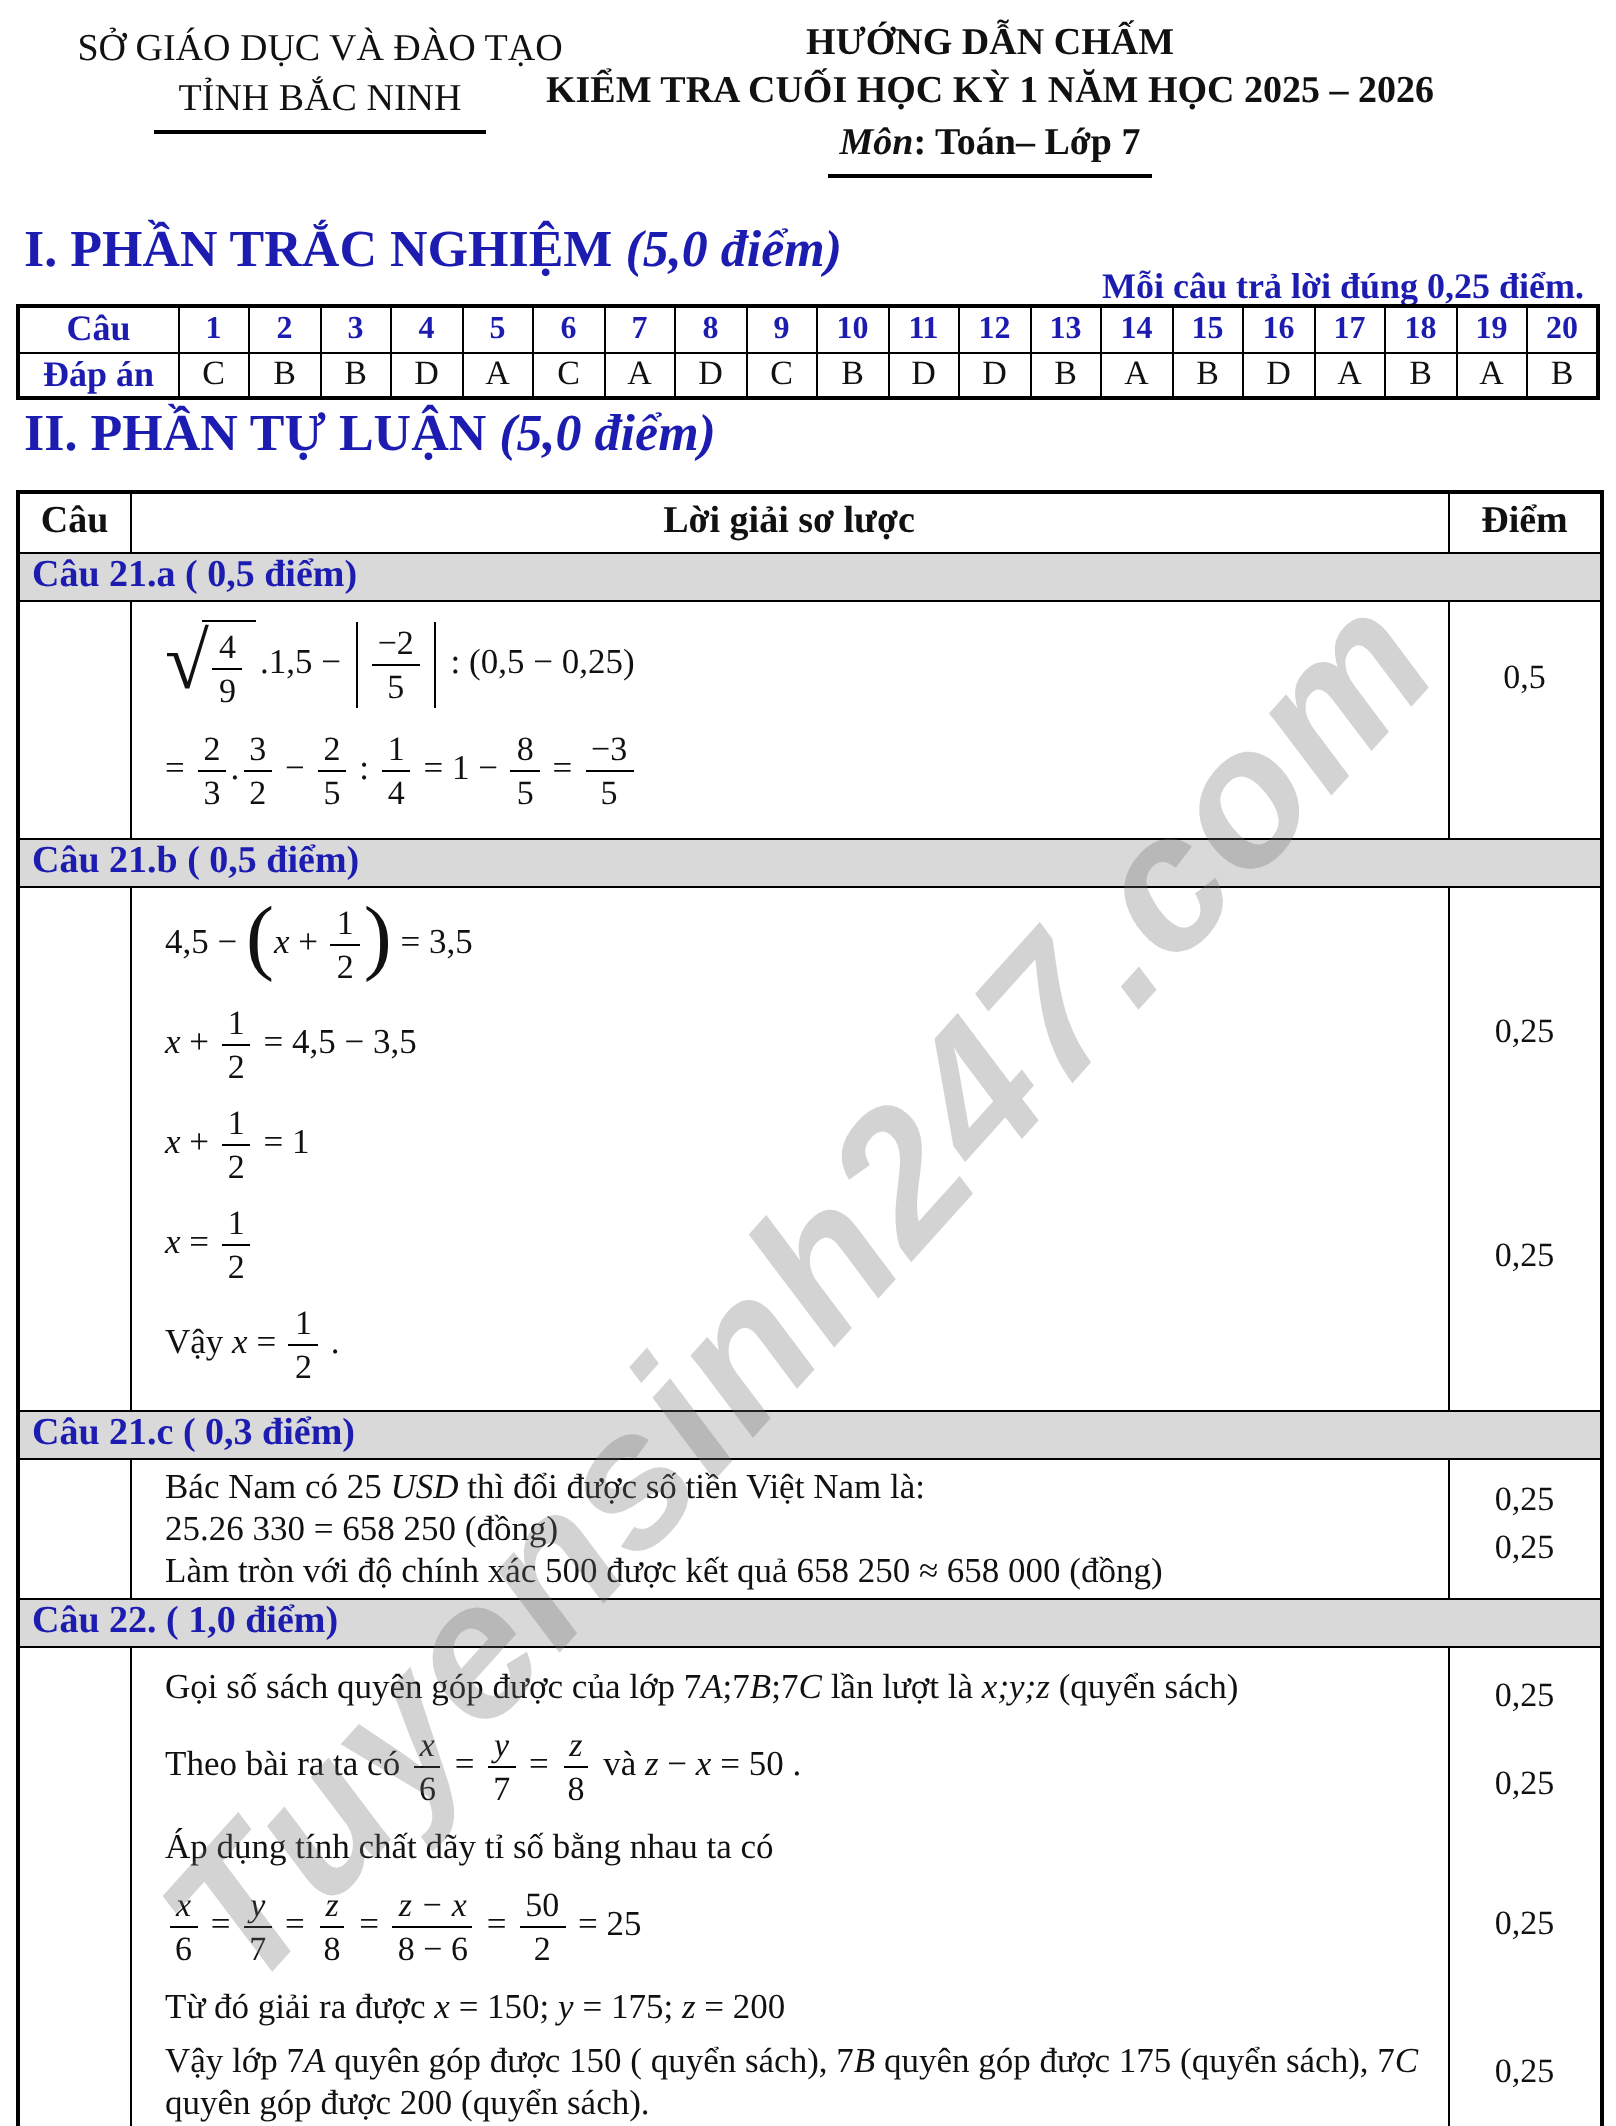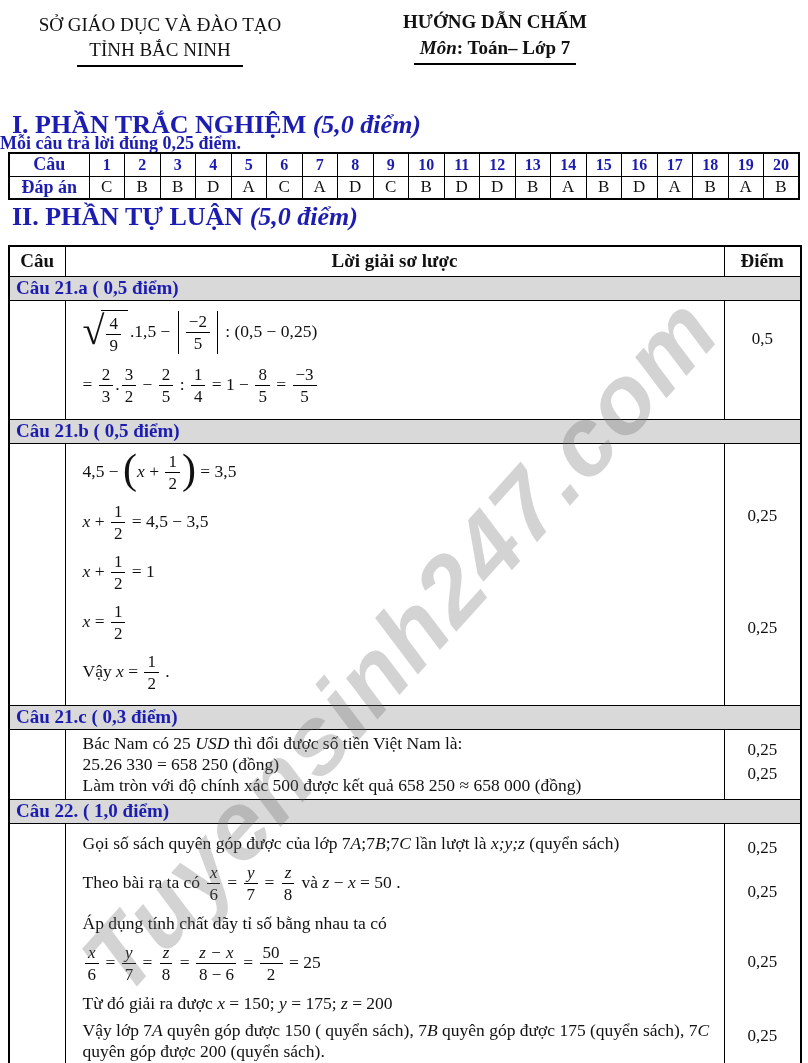--- a/index.html
+++ b/index.html
@@ -22,21 +22,21 @@
     font-weight:normal; font-size:19px; line-height:25px; }
   .hdr-left .ul{ display:inline-block; border-bottom:2px solid #000; padding:0 12px 3px; }
   .hdr-right{ position:absolute; left:255px; top:10px; width:480px; text-align:center;
     font-weight:bold; font-size:19px; line-height:24px; }
   .hdr-right .mon{ display:inline-block; border-bottom:2px solid #000000; padding:0 6px 3px; margin-top:2px; }
   .hdr-right .mon i{ font-style:italic; }
   
   .sec-title{ position:absolute; left:12px; color:var(--blue); font-weight:bold; font-size:26px; }
   .sec-title .pts{ font-style:italic; }
   #sec1{ top:110px; } #sec2{ top:202px; }
-  .mc-note{ position:absolute; left:0; top:133px; width:792px; text-align:left;
+  .mc-note{ position:absolute; left:0; top:133px; width:792px; text-align:right;
     color:var(--blue); font-weight:bold; font-size:18px; }
   
   table{ border-collapse:collapse;border-radius:23px; }
   .mc-table{ position:absolute; left:8px; top:152px; width:792px; table-layout:fixed; border:2px solid #000; }
   .mc-table td{ border:1px solid #000; text-align:center; height:23px; font-size:17px; }
   .mc-table td.lbl{ color:var(--blue); font-weight:bold; font-size:18px; }
   .mc-table td.num{ color:var(--blue); font-weight:bold; font-size:16px; }
   
   .essay{ position:absolute; left:8px; top:245px; width:792px; table-layout:fixed; border:2px solid #000; }
   .essay td{ border:1px solid #000; }
@@ -70,20 +70,21 @@
 <body>
 
 <div class="watermark">Tuyensinh247.com</div>
 
 <div class="hdr-left">
   <div>SỞ GIÁO DỤC VÀ ĐÀO TẠO</div>
   <div><span class="ul">TỈNH BẮC NINH</span></div>
 </div>
 <div class="hdr-right">
   <div>HƯỚNG DẪN CHẤM</div>
+  <div>KIỂM TRA CUỐI HỌC KỲ 1 NĂM HỌC 2025 – 2026</div>
   <div><span class="mon"><i>Môn</i><span>: Toán– Lớp 7</span></span></div>
 </div>
 
 <div class="sec-title" id="sec1">
   <span>I. PHẦN TRẮC NGHIỆM</span> <span class="pts">(5,0 điểm)</span>
 </div>
 <div class="mc-note">Mỗi câu trả lời đúng 0,25 điểm.</div>
 <table class="mc-table">
   <tbody id="mc-body">
       <tr>

